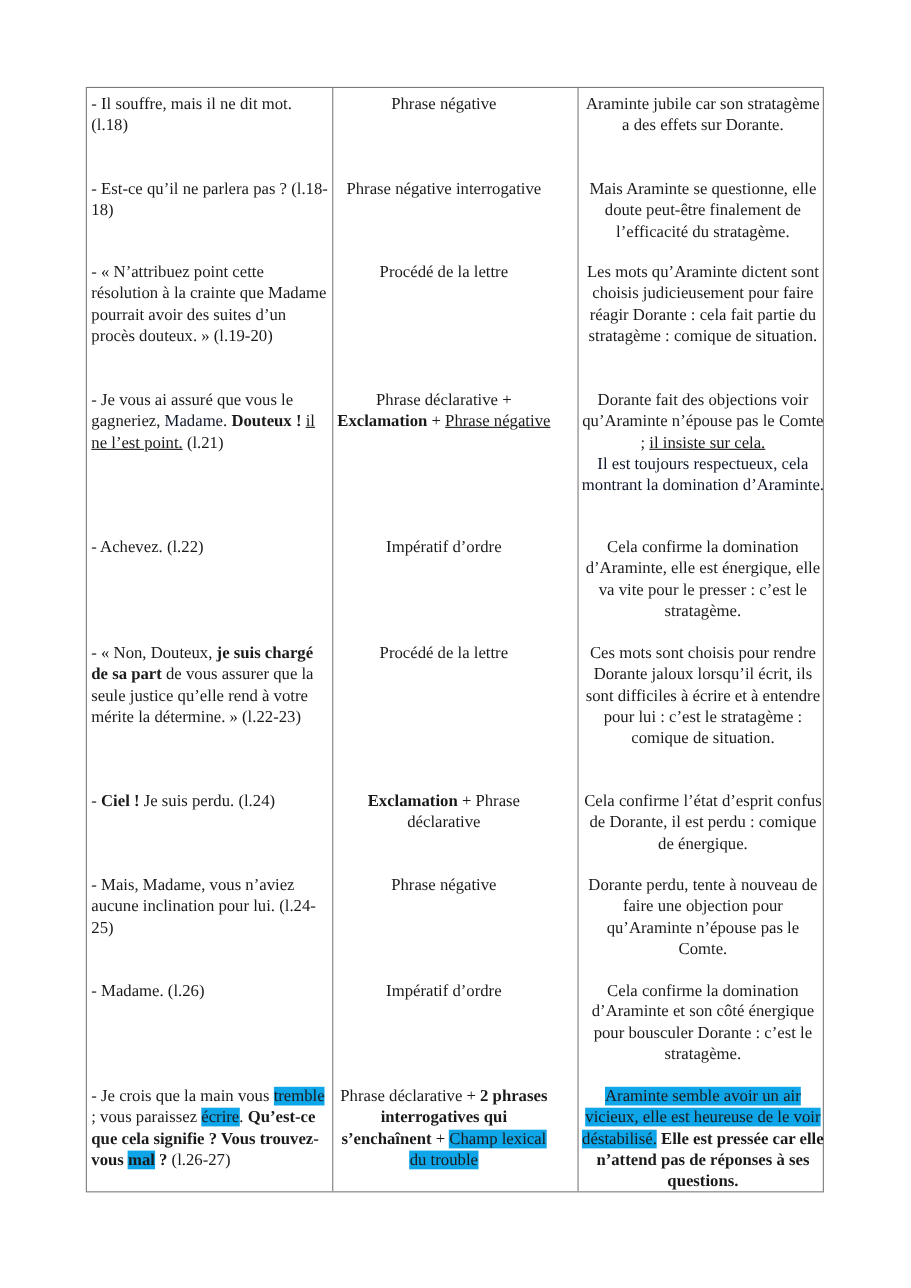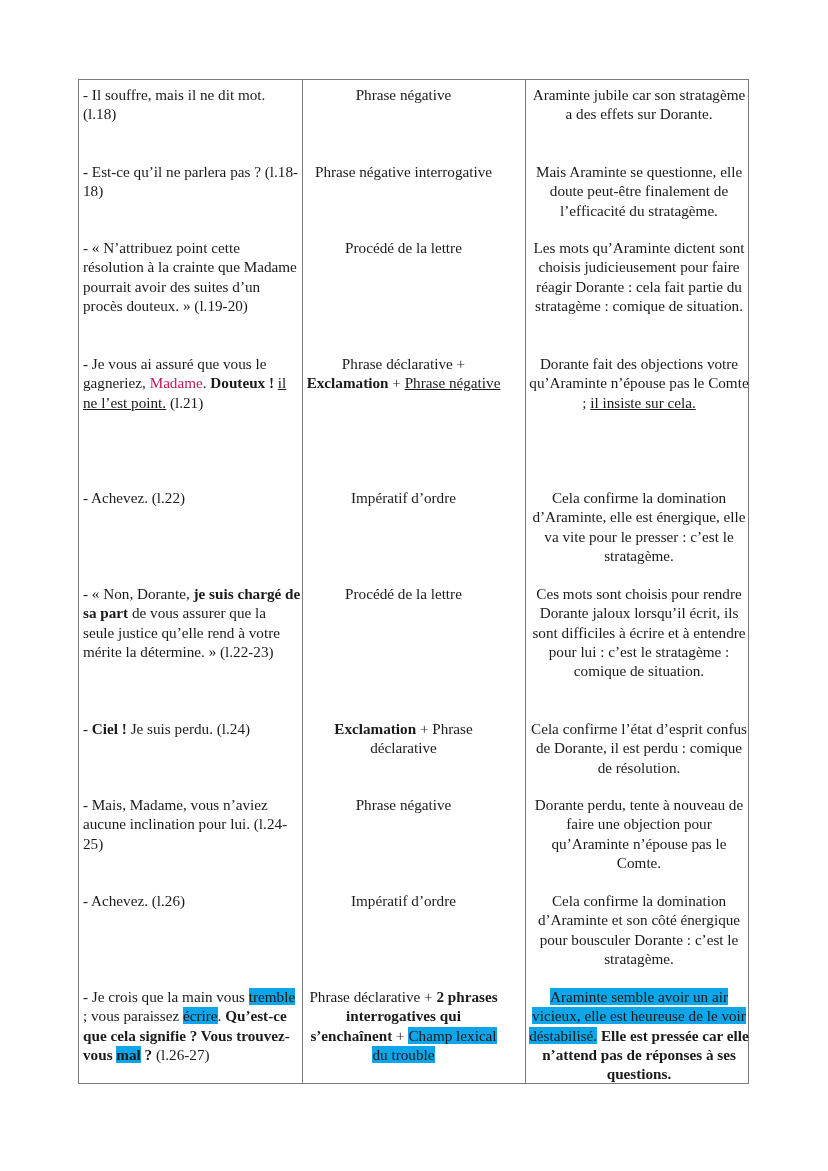--- a/index.html
+++ b/index.html
@@ -10,21 +10,21 @@
            border: 1px solid #7a7a7a; box-sizing: border-box; }
   .vline { position: absolute; top: 0; bottom: 0; width: 1px; background: #7a7a7a; }
   .row { position: absolute; left: 0; right: 0; }
   .cell { position: absolute; top: 0; line-height: 19.3px; }
   .c1 { left: 4px; width: 218px; }
   .c2 { left: 225px; width: 199px; text-align: center; }
   .c3 { left: 449px; width: 222px; text-align: center; }
   .b { font-weight: bold; }
   .i { }
   .u { text-decoration: underline; }
-  .red { color: #be185d; }
+  .red { color: #0f172a; }
   .hl { background: #0ea5e9; }
 </style>
 </head>
 <body>
 
 <div class="page">
   <div class="table">
     <div class="vline" style="left:223px"></div>
     <div class="vline" style="left:446px"></div>
 
@@ -42,49 +42,49 @@
 
     <div class="row" style="top:158px">
       <div class="cell c1">- « N’attribuez point cette résolution à la crainte que Madame pourrait avoir des suites d’un procès douteux. » (l.19-20)</div>
       <div class="cell c2">Procédé de la lettre</div>
       <div class="cell c3">Les mots qu’Araminte dictent sont choisis judicieusement pour faire réagir Dorante : cela fait partie du stratagème : comique de situation.</div>
     </div>
 
     <div class="row" style="top:274px">
       <div class="cell c1"><span class="i">- Je vous ai assuré que vous le gagneriez, </span><span class="i red">Madame</span><span>. </span><span class="b">Douteux !</span><span> </span><span class="u">il ne l’est point.</span><span> (l.21)</span></div>
       <div class="cell c2"><span class="i">Phrase déclarative +</span><br><span class="b">Exclamation</span><span> + </span><span class="u">Phrase négative</span></div>
-      <div class="cell c3"><span>Dorante fait des objections votre qu’Araminte n’épouse pas le Comte ; </span><span class="u">il insiste sur cela.</span><br></div>
+      <div class="cell c3"><span>Dorante fait des objections voir qu’Araminte n’épouse pas le Comte ; </span><span class="u">il insiste sur cela.</span><br><span class="red">Il est toujours respectueux, cela montrant la domination d’Araminte.</span></div>
     </div>
 
     <div class="row" style="top:408px">
       <div class="cell c1">- Achevez. (l.22)</div>
       <div class="cell c2">Impératif d’ordre</div>
       <div class="cell c3">Cela confirme la domination d’Araminte, elle est énergique, elle va vite pour le presser : c’est le stratagème.</div>
     </div>
 
     <div class="row" style="top:504px">
-      <div class="cell c1"><span>- « Non, Dorante, </span><span class="b">je suis chargé de sa part</span><span> de vous assurer que la seule justice qu’elle rend à votre mérite la détermine. » (l.22-23)</span></div>
+      <div class="cell c1"><span>- « Non, Douteux, </span><span class="b">je suis chargé de sa part</span><span> de vous assurer que la seule justice qu’elle rend à votre mérite la détermine. » (l.22-23)</span></div>
       <div class="cell c2">Procédé de la lettre</div>
       <div class="cell c3">Ces mots sont choisis pour rendre Dorante jaloux lorsqu’il écrit, ils sont difficiles à écrire et à entendre pour lui : c’est le stratagème : comique de situation.</div>
     </div>
 
     <div class="row" style="top:639px">
       <div class="cell c1"><span>- </span><span class="b">Ciel !</span><span> Je suis perdu. (l.24)</span></div>
       <div class="cell c2"><span class="b">Exclamation</span><span> + Phrase déclarative</span></div>
-      <div class="cell c3">Cela confirme l’état d’esprit confus de Dorante, il est perdu : comique de résolution.</div>
+      <div class="cell c3">Cela confirme l’état d’esprit confus de Dorante, il est perdu : comique de énergique.</div>
     </div>
 
     <div class="row" style="top:715px">
       <div class="cell c1">- Mais, Madame, vous n’aviez aucune inclination pour lui. (l.24-25)</div>
       <div class="cell c2">Phrase négative</div>
       <div class="cell c3">Dorante perdu, tente à nouveau de faire une objection pour qu’Araminte n’épouse pas le Comte.</div>
     </div>
 
     <div class="row" style="top:811px">
-      <div class="cell c1">- Achevez. (l.26)</div>
+      <div class="cell c1">- Madame. (l.26)</div>
       <div class="cell c2">Impératif d’ordre</div>
       <div class="cell c3">Cela confirme la domination d’Araminte et son côté énergique pour bousculer Dorante : c’est le stratagème.</div>
     </div>
 
     <div class="row" style="top:907px">
       <div class="cell c1"><span>- Je crois que la main vous </span><span class="hl">tremble</span><span> ; vous paraissez </span><span class="hl">écrire</span><span>. </span><span class="b">Qu’est-ce que cela signifie ? Vous trouvez-vous </span><span class="b hl">mal</span><span class="b"> ?</span><span> (l.26-27)</span></div>
       <div class="cell c2"><span>Phrase déclarative + </span><span class="b">2 phrases interrogatives qui s’enchaînent</span><span> + </span><span class="hl">Champ lexical du trouble</span></div>
       <div class="cell c3"><span class="hl">Araminte semble avoir un air vicieux, elle est heureuse de le voir déstabilisé.</span><span> </span><span class="b">Elle est pressée car elle n’attend pas de réponses à ses questions.</span></div>
     </div>
   </div>

